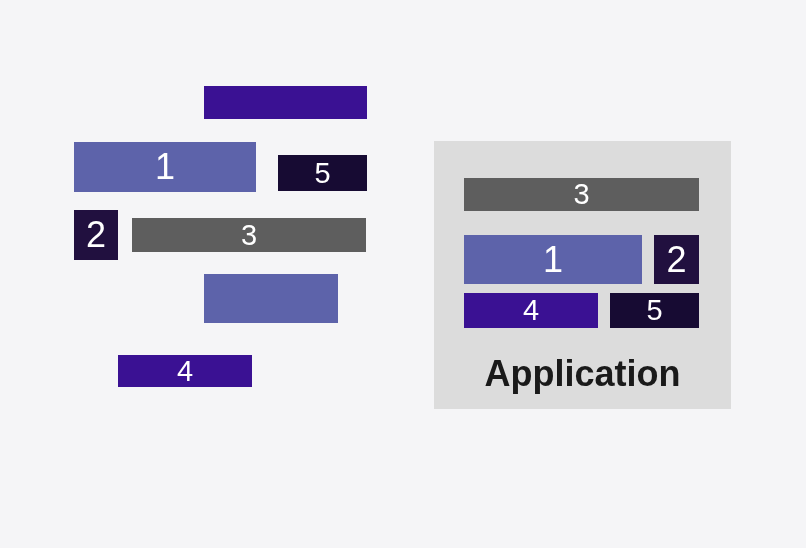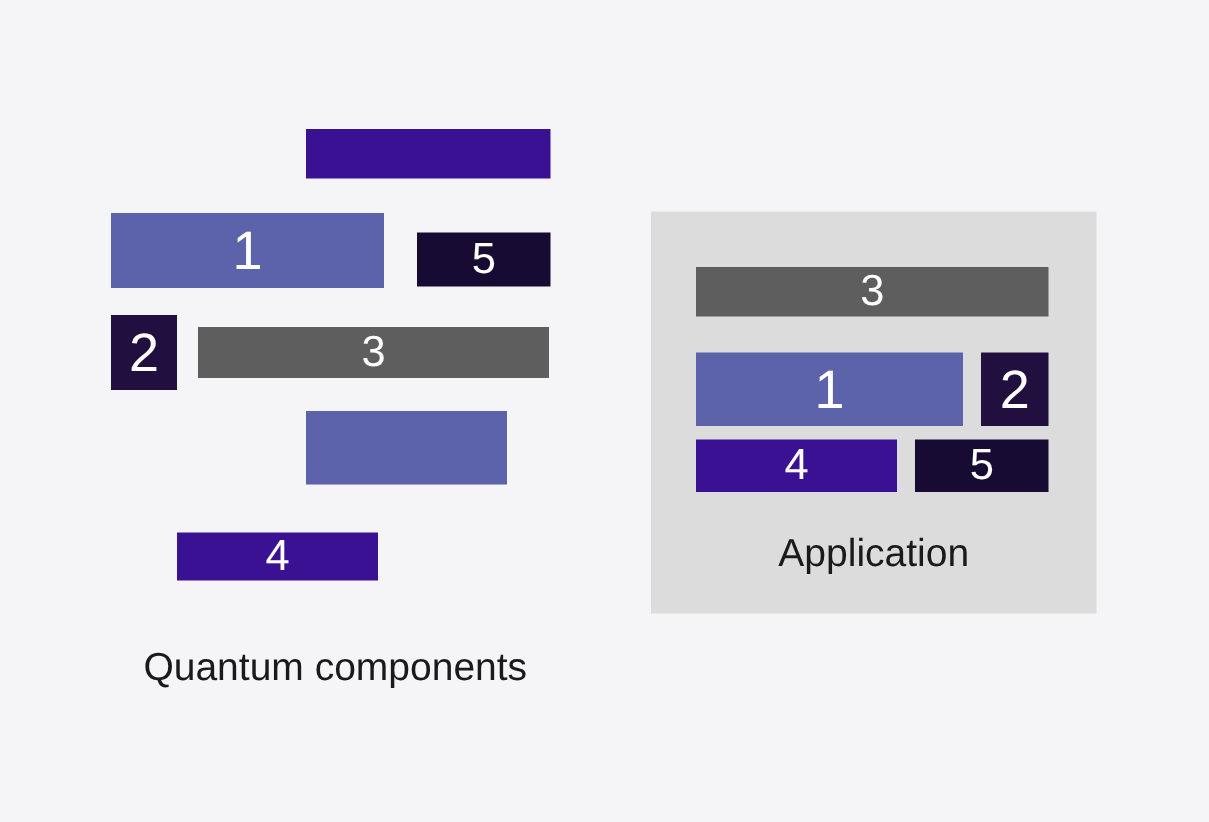--- a/index.html
+++ b/index.html
@@ -43,22 +43,22 @@
     width: 297px; height: 268px;
   }
   .a-3 { left: 30px;  top:  37px; width: 235px; height: 33px; }
   .a-1 { left: 30px;  top:  94px; width: 178px; height: 49px; }
   .a-2 { left: 220px; top:  94px; width:  45px; height: 49px; }
   .a-4 { left: 30px;  top: 152px; width: 134px; height: 35px; }
   .a-5 { left: 176px; top: 152px; width:  89px; height: 35px; }
 
   .caption {
     position: absolute;
-    font-size: 26px;
-    font-weight: 400;
+    font-size: 36px;
+    font-weight: 700;
     color: #1a1a1a;
     text-align: center;
     white-space: nowrap;
     user-select: none;
   }
   .q-caption { left: 57px; top: 429px; width: 333px; }
   .a-caption { left: 0; top: 212px; width: 100%; }
 </style>
 </head>
 <body>
@@ -72,21 +72,20 @@
   <div class="block q-5 num-sm" style="background: rgb(23, 11, 51);">5</div>
 
   <div class="block q-2 num-lg" style="background: rgb(33, 16, 63);">2</div>
 
   <div class="block q-3 num-sm" style="background: rgb(94, 94, 94);">3</div>
 
   <div class="block q-peri num-lg" style="background: rgb(93, 99, 170);"></div>
 
   <div class="block q-4 num-sm" style="background: rgb(58, 17, 147);">4</div>
 
-  <div class="caption q-caption">Quantum components</div>
 
   <div class="app-container" style="background: rgb(220, 220, 220);">
 
     <div class="block a-3 num-sm" style="background: rgb(94, 94, 94);">3</div>
 
     <div class="block a-1 num-lg" style="background: rgb(93, 99, 170);">1</div>
 
     <div class="block a-2 num-lg" style="background: rgb(33, 16, 63);">2</div>
 
     <div class="block a-4 num-sm" style="background: rgb(58, 17, 147);">4</div>

